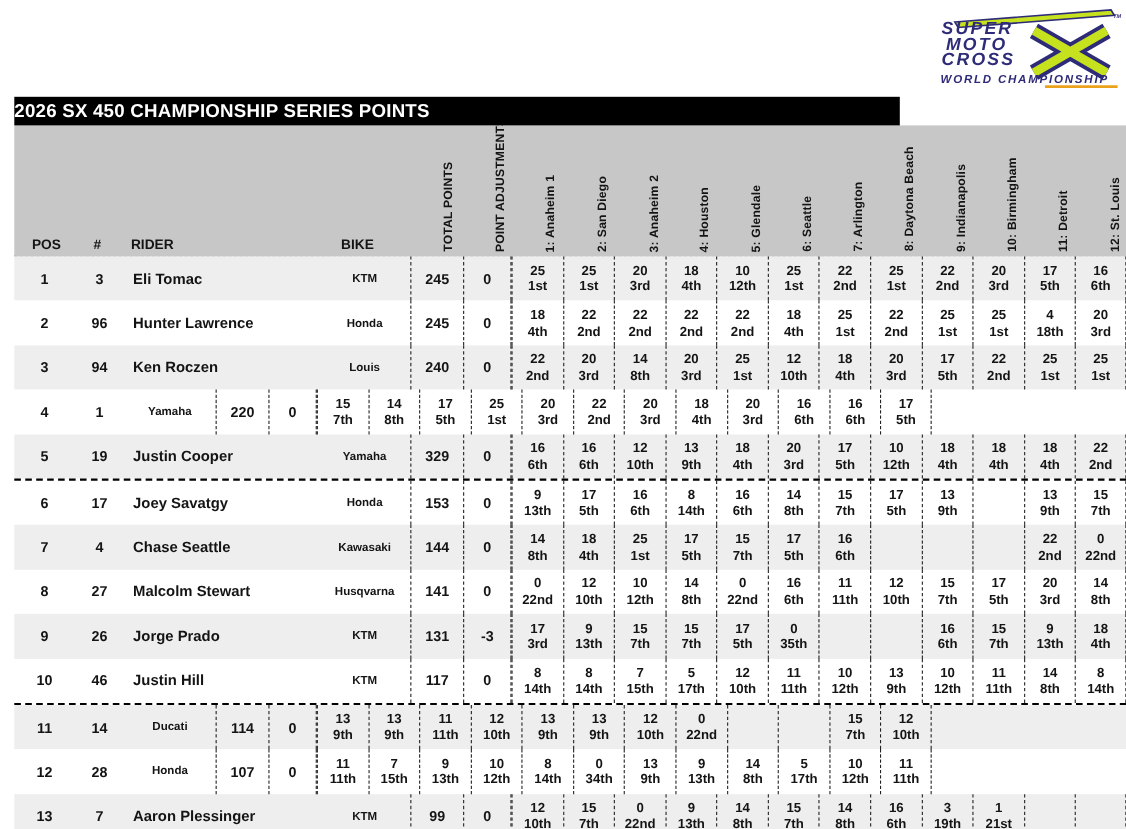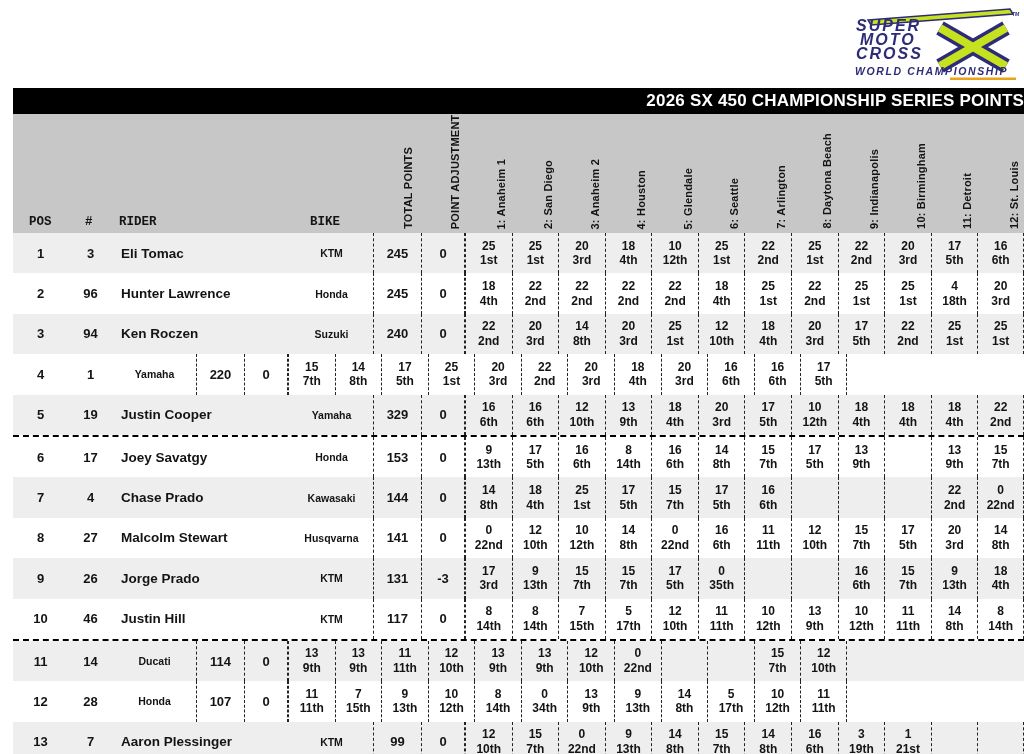--- a/index.html
+++ b/index.html
@@ -17,29 +17,29 @@
   .logo .x-outline{stroke:var(--navy);stroke-width:15;fill:none;}
   .logo .x-inner{stroke:var(--green);stroke-width:8;fill:none;}
   .logo text{font-family:"Liberation Sans",sans-serif;font-weight:700;
     font-style:italic;fill:var(--navy);}
   .logo .word{font-size:16px;letter-spacing:2px;}
   .logo .tag{font-size:10.5px;letter-spacing:1.6px;}
   .logo .tm{font-size:5px;letter-spacing:0;}
   .logo .underline{fill:var(--underline);}
 
   
-  .titlebar{position:absolute;left:13px;top:88px;width:1011px;height:26px;
+  .titlebar{position:absolute;left:13px;top:88px;width:805px;height:26px;
     background:var(--bar);color:#fff;display:flex;align-items:center;
-    justify-content:flex-end;z-index:3;}
+    justify-content:flex-start;z-index:3;}
   .titlebar span{font-size:17px;font-weight:700;letter-spacing:0.2px;}
 
   
   .thead{position:absolute;left:13px;top:114px;width:1011px;height:119px;
     background:var(--header_bg);z-index:1;}
-  .fh{position:absolute;bottom:5px;font-size:12.5px;font-weight:700;line-height:1;font-family:Liberation Mono, monospace;}
+  .fh{position:absolute;bottom:5px;font-size:12.5px;font-weight:700;line-height:1;}
   .fh.pos{left:16px;} .fh.num{left:72px;} .fh.rider{left:106px;} .fh.bike{left:297px;}
   .rot{position:absolute;bottom:4px;writing-mode:vertical-rl;
     transform:rotate(180deg);font-size:11px;font-weight:700;line-height:1;
     letter-spacing:0.2px;white-space:nowrap;}
   .rot.total{left:390px;} .rot.adj{left:437px;}
 
   
   .tbody{position:absolute;left:13px;top:232px;width:1011px;
     border-top:1px dashed #333;}
   .trow{display:flex;height:40.4px;}
@@ -214,21 +214,21 @@
         </span>
         <span class="c race">
           <b>20</b>
           <b>3rd</b>
         </span>
       </div>
       <div class="trow odd">
         <span class="c pos">3</span>
         <span class="c num">94</span>
         <span class="c rider">Ken Roczen</span>
-        <span class="c bike">Suzuki</span>
+        <span class="c bike">Louis</span>
         <span class="c total">240</span>
         <span class="c adj">0</span>
         <span class="c race">
           <b>22</b>
           <b>2nd</b>
         </span>
         <span class="c race">
           <b>20</b>
           <b>3rd</b>
         </span>
@@ -437,21 +437,21 @@
           <b>9th</b>
         </span>
         <span class="c race">
           <b>15</b>
           <b>7th</b>
         </span>
       </div>
       <div class="trow odd">
         <span class="c pos">7</span>
         <span class="c num">4</span>
-        <span class="c rider">Chase Prado</span>
+        <span class="c rider">Chase Seattle</span>
         <span class="c bike">Kawasaki</span>
         <span class="c total">144</span>
         <span class="c adj">0</span>
         <span class="c race">
           <b>14</b>
           <b>8th</b>
         </span>
         <span class="c race">
           <b>18</b>
           <b>4th</b>

